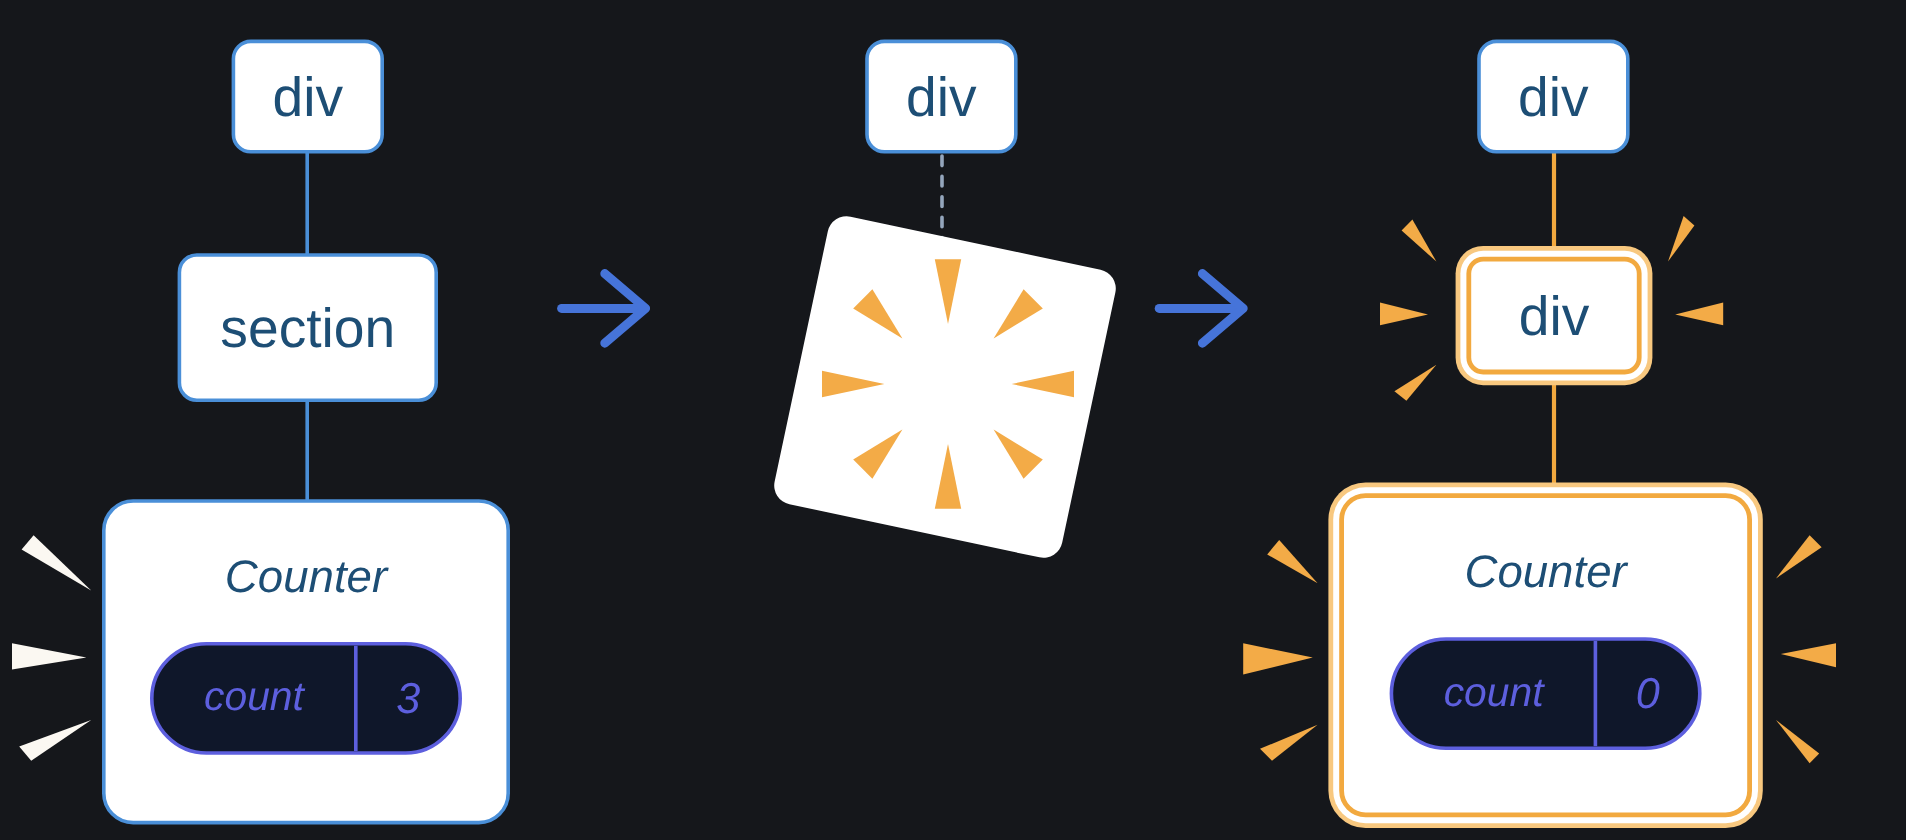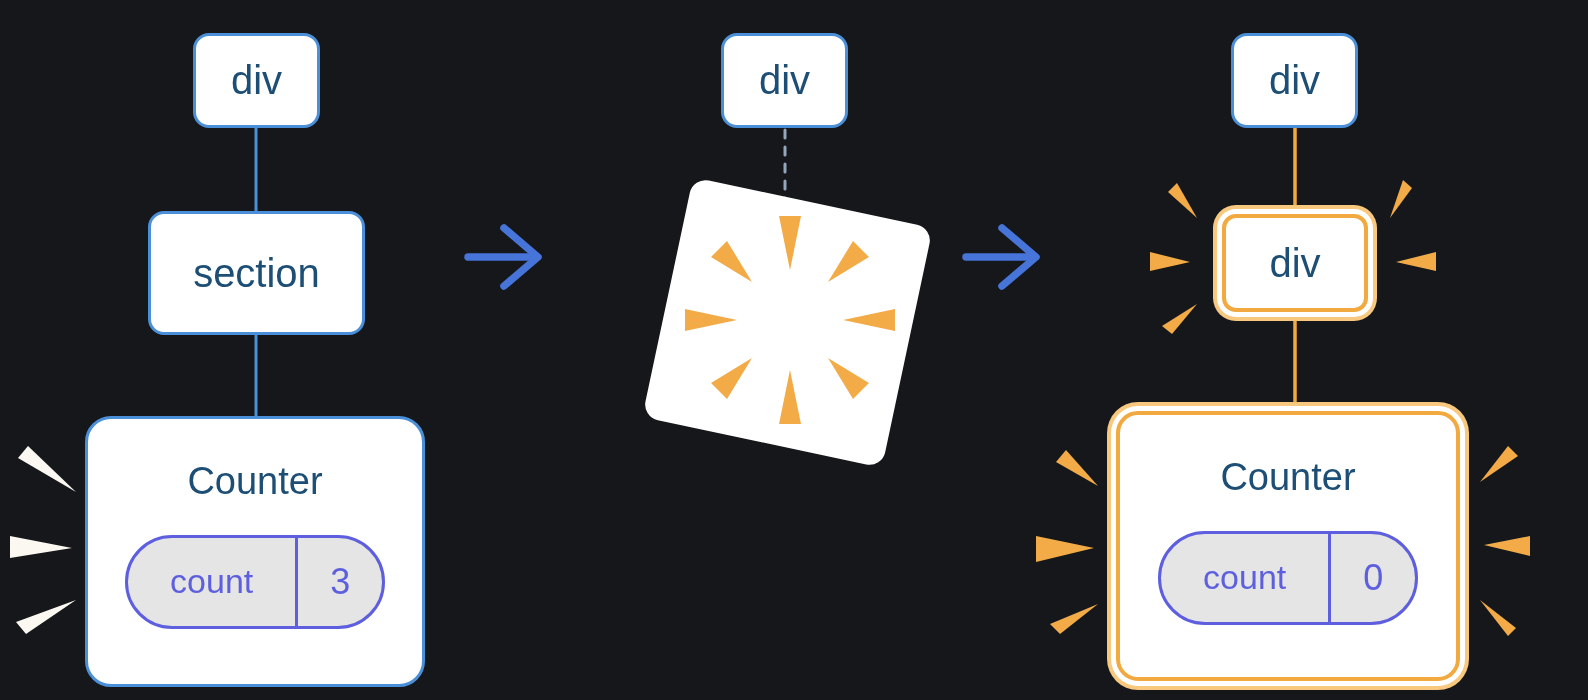--- a/index.html
+++ b/index.html
@@ -9,42 +9,42 @@
     font-family:"Liberation Sans",sans-serif;
   }
   svg.layer{position:absolute;left:0;top:0;pointer-events:none;}
   .node{
     position:absolute;box-sizing:border-box;
     display:flex;align-items:center;justify-content:center;
     background:var(--node-fill,#ffffff);
     border:3px solid var(--node-border,#4a8fd8);
     border-radius:16px;
     color:var(--node-text,#1d4e75);
-    font-size:40px;font-weight:500;
+    font-size:46px;font-weight:500;
   }
   .counter-box{
     position:absolute;box-sizing:border-box;
     background:var(--node-fill,#ffffff);
     border:3px solid var(--node-border,#4a8fd8);
     border-radius:26px;
-    display:flex;flex-direction:column;align-items:center;
+    display:flex;flex-direction:column;align-items:center;font-style:italic;
   }
   .glow{
     border:4px solid var(--highlight-orange,#f2a93f) !important;
     box-shadow:0 0 0 5px #ffffff, 0 0 0 9px var(--highlight-orange-light,#f8c87f);
   }
   .counter-title{
     font-size:38px;font-weight:500;color:var(--node-text,#1d4e75);
     margin-top:42px;line-height:1.1;
   }
   .pill{
     display:flex;align-items:stretch;box-sizing:border-box;
     width:260px;height:94px;margin-top:32px;
     border:3px solid var(--pill-accent,#5d5fde);
-    border-radius:50px;background:#e5e5e5;overflow:hidden;
+    border-radius:50px;background:#0f172a;overflow:hidden;
   }
   .pill-key{flex:2;display:flex;align-items:center;justify-content:center;
     font-size:34px;color:var(--pill-accent,#5d5fde);}
   .pill-sep{width:3px;background:var(--pill-accent,#5d5fde);}
   .pill-value{flex:1;display:flex;align-items:center;justify-content:center;
     font-size:36px;color:var(--pill-accent,#5d5fde);}
   .square{
     position:absolute;left:665px;top:200px;width:245px;height:245px;
     background:#ffffff;border-radius:16px;transform:rotate(12deg);
   }

